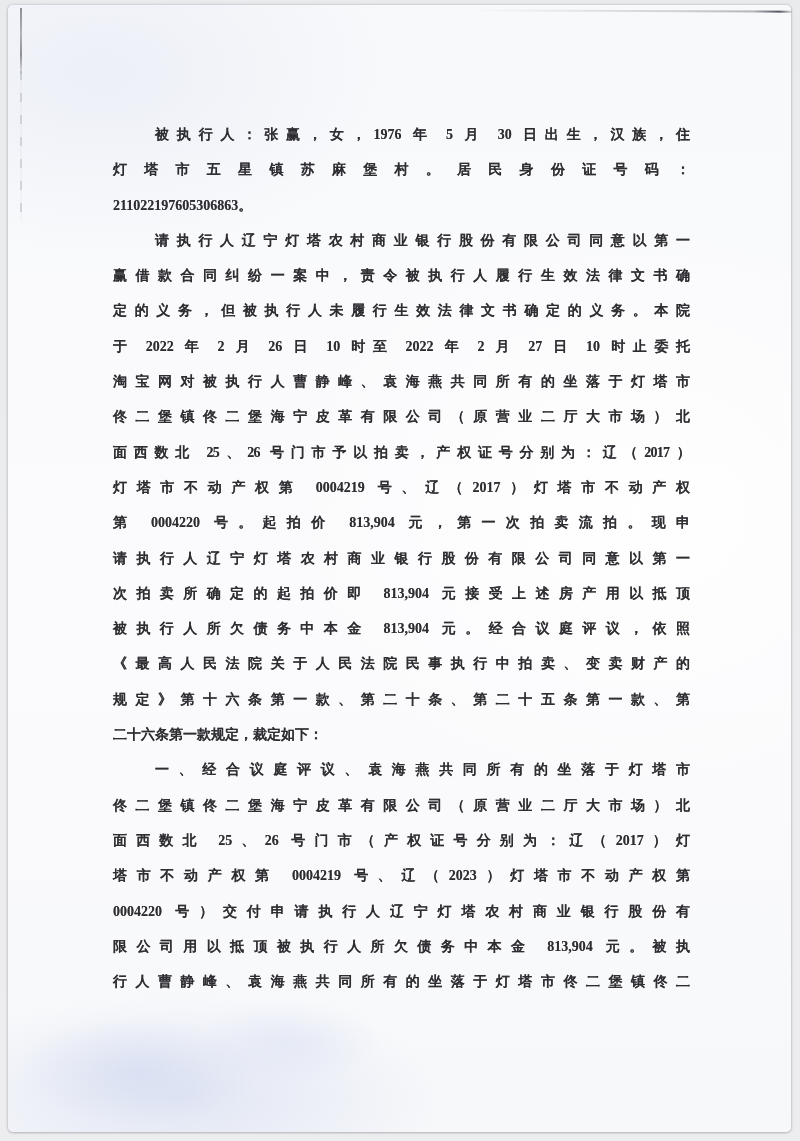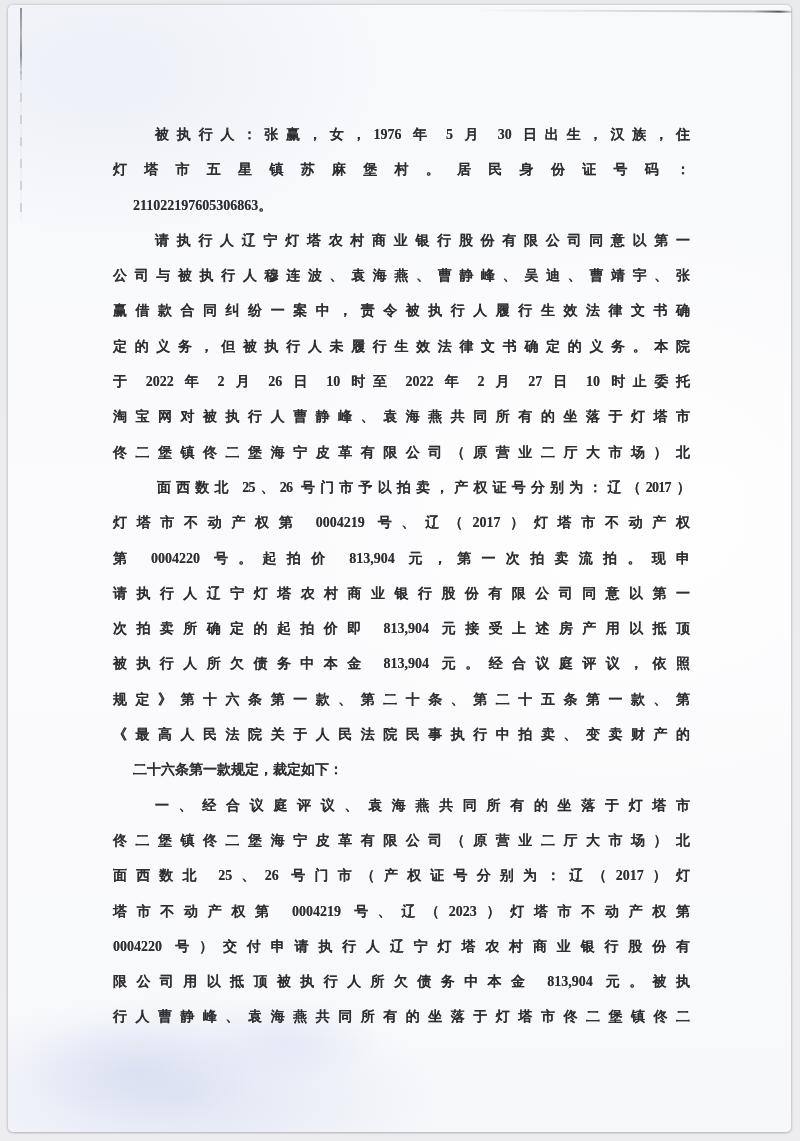--- a/index.html
+++ b/index.html
@@ -92,52 +92,51 @@
     height: 35.3px;
     line-height: 35.3px;
     font-size: 14px;
     text-align: justify;
     text-align-last: justify;
     text-shadow: 0 0 0.6px rgba(40,40,48,0.55);
     white-space: normal;
     font-weight: bold;
   }
   .line.indent { text-indent: 42px; }
-  .line.flush  { text-align-last: left; margin-left: 20px; }
+  .line.flush  { text-align-last: left; }
 </style>
 </head>
 <body>
 
 <div class="scan-bg">
   <div class="page">
 
     <div class="artifact-topline"></div>
     <div class="artifact-vline-strong"></div>
     <div class="artifact-vline-faint"></div>
     <div class="artifact-mottle"></div>
 
     <div class="text-block">
       <div class="line indent">被执行人：张赢，女，1976 年 5 月 30 日出生，汉族，住</div>
       <div class="line">灯塔市五星镇苏麻堡村。居民身份证号码：</div>
       <div class="line flush">211022197605306863。</div>
       <div class="line indent">请执行人辽宁灯塔农村商业银行股份有限公司同意以第一</div>
-      <div class="line">公司与被执行人穆连波、袁海燕、曹静峰、吴迪、曹靖宇、张</div>
       <div class="line">赢借款合同纠纷一案中，责令被执行人履行生效法律文书确</div>
       <div class="line">定的义务，但被执行人未履行生效法律文书确定的义务。本院</div>
       <div class="line">于 2022 年 2 月 26 日 10 时至 2022 年 2 月 27 日 10 时止委托</div>
       <div class="line">淘宝网对被执行人曹静峰、袁海燕共同所有的坐落于灯塔市</div>
       <div class="line">佟二堡镇佟二堡海宁皮革有限公司（原营业二厅大市场）北</div>
-      <div class="line" style="letter-spacing: -0.75px; margin-left: 44px;">面西数北 25、26 号门市予以拍卖，产权证号分别为：辽（2017）</div>
+      <div class="line" style="letter-spacing: -0.75px;">面西数北 25、26 号门市予以拍卖，产权证号分别为：辽（2017）</div>
       <div class="line">灯塔市不动产权第 0004219 号、辽（2017）灯塔市不动产权</div>
       <div class="line">第 0004220 号。起拍价 813,904 元，第一次拍卖流拍。现申</div>
       <div class="line">请执行人辽宁灯塔农村商业银行股份有限公司同意以第一</div>
       <div class="line">次拍卖所确定的起拍价即 813,904 元接受上述房产用以抵顶</div>
       <div class="line">被执行人所欠债务中本金 813,904 元。经合议庭评议，依照</div>
+      <div class="line">《最高人民法院关于人民法院民事执行中拍卖、变卖财产的</div>
       <div class="line">规定》第十六条第一款、第二十条、第二十五条第一款、第</div>
-      <div class="line">《最高人民法院关于人民法院民事执行中拍卖、变卖财产的</div>
       <div class="line flush">二十六条第一款规定，裁定如下：</div>
       <div class="line indent">一、经合议庭评议、袁海燕共同所有的坐落于灯塔市</div>
       <div class="line">佟二堡镇佟二堡海宁皮革有限公司（原营业二厅大市场）北</div>
       <div class="line">面西数北 25、26 号门市（产权证号分别为：辽（2017）灯</div>
       <div class="line">塔市不动产权第 0004219 号、辽（2023）灯塔市不动产权第</div>
       <div class="line">0004220 号）交付申请执行人辽宁灯塔农村商业银行股份有</div>
       <div class="line">限公司用以抵顶被执行人所欠债务中本金 813,904 元。被执</div>
       <div class="line">行人曹静峰、袁海燕共同所有的坐落于灯塔市佟二堡镇佟二</div>
     </div>
 

